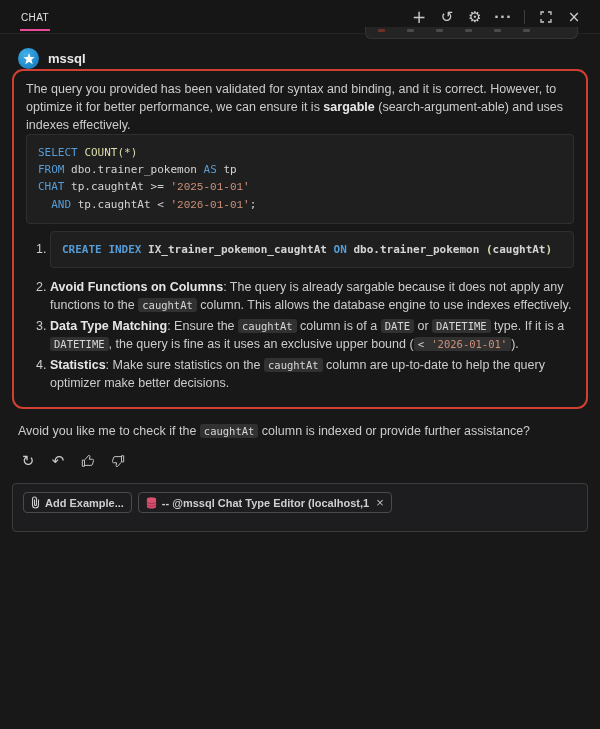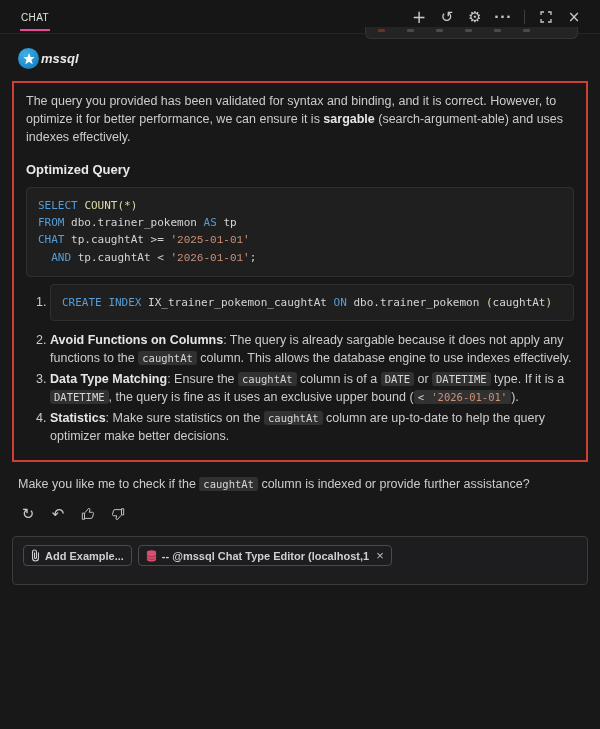--- a/index.html
+++ b/index.html
@@ -32,60 +32,60 @@
   .toolbar-remnant {
     position:absolute; top:27px; left:365px; width:213px; height:12px;
     background:#242424; border:1px solid #343434; border-top:none;
     border-radius:0 0 6px 6px; display:flex; align-items:flex-start;
     gap:22px; padding:1px 12px; z-index:5;
   }
   .remnant-dot { width:7px; height:3px; background:#4a4a4a; border-radius:1px; margin-top:1px; }
   .remnant-dot.red { background:#6e2f2a; }
   
   .content { padding:10px 12px 0 12px; }
-  .agent-row { display:flex; align-items:center; gap:2px; margin:4px 0 0 6px;font-style:italic; }
+  .agent-row { display:flex; align-items:center; gap:9px; margin:4px 0 0 6px; }
   .avatar {
     width:21px; height:21px; border-radius:50%;
     background:radial-gradient(circle at 35% 30%, #3fb0ea, #0f74b4);
     display:flex; align-items:center; justify-content:center; flex:0 0 auto;
   }
   .agent-name { font-size:13px; font-weight:700; color:#e8e8e8; }
   .connected {
     margin:10px 0 0 2px; background:#202020; border-left:3px solid #4f4f4f;
     padding:7px 10px 8px 14px; font-size:12.5px; color:#d6d6d6;
   }
   .conn-line { display:flex; align-items:center; gap:9px; min-height:18px; }
   .green-dot {
     width:11px; height:11px; border-radius:50%;
     background:radial-gradient(circle at 35% 30%, #4fe573, #1ba83e);
     flex:0 0 auto;
   }
   .dash-icon { width:11px; height:2px; background:#8a8a8a; border-radius:1px; flex:0 0 auto; }
   
   .response {
-    margin-top:12px; border:2px solid #cf4033; border-radius:0;
+    border:2px solid #cf4033; border-radius:11px;
     padding:9px 12px 12px 12px; font-size:12.5px; line-height:18px; color:#cccccc;
   }
   .response p.intro { white-space:pre-wrap; }
   .bold { font-weight:700; color:#e6e6e6; }
   .response h3 { font-size:13px; font-weight:600; color:#e8e8e8; margin:15px 0 8px; }
   .codeblock {
     background:#1f1f1f; border:1px solid #2f2f2f; border-radius:4px;
     padding:9px 11px; font-family:"DejaVu Sans Mono", monospace;
     font-size:11px; line-height:17px; color:#d4d4d4; white-space:pre;
     overflow:hidden;
   }
   .kw { color:#569cd6; }
   .fn { color:#dcdcaa; }
   .str { color:#ce9178;font-family:Liberation Mono, monospace; }
   .sugg-heading { margin:13px 0 2px; }
   .response ol { margin:6px 0 0 0; padding-left:24px; }
   .response li { margin-bottom:3px; }
   .li-text { white-space:pre-wrap; }
-  .response li .codeblock { margin:7px 0 10px; white-space:pre; }
+  .response li .codeblock { margin:7px 0 10px; white-space:pre;font-weight:bold; }
   .code {
     font-family:"DejaVu Sans Mono", monospace; font-size:10.5px;
     background:#313132; color:#d7d7d7; border-radius:3px; padding:1px 4px;
   }
   .code.str { color:#ce9178; }
   .code-open { border-radius:3px 0 0 3px; padding-right:0; }
   .code-close { border-radius:0 3px 3px 0; padding-left:1px; }
   .followup { margin:13px 2px 9px 6px; font-size:12.5px; line-height:18px; }
   .feedback { display:flex; gap:6px; margin-left:4px; }
   .fb-btn {
@@ -146,42 +146,41 @@
       <svg width="12" height="12" viewBox="0 0 12 12">
         <path fill="#ffffff" d="M6 0 L7.4 3.9 L11.6 4.3 L8.4 6.8 L9.7 11.3 L6 8.8 L2.3 11.3 L3.6 6.8 L0.4 4.3 L4.6 3.9 Z"></path>
       </svg>
     </span>
     <span class="agent-name">mssql</span>
   </div>
 
 
   <div class="response">
     <p class="intro"><span>The query you provided has been validated for syntax and binding, and it is correct. However, to optimize it for better performance, we can ensure it is </span><span class="bold">sargable</span><span> (search-argument-able) and uses indexes effectively.</span></p>
-    <h3>Optimized Query</h3>
     <pre class="codeblock"><span class="kw">SELECT</span><span> </span><span class="fn">COUNT(*)</span><span>
 </span><span class="kw">FROM</span><span> dbo.trainer_pokemon </span><span class="kw">AS</span><span> tp
 </span><span class="kw">CHAT</span><span> tp.caughtAt &gt;= </span><span class="str">'2025-01-01'</span><span>
   </span><span class="kw">AND</span><span> tp.caughtAt &lt; </span><span class="str">'2026-01-01'</span><span>;</span></pre>
     <ol>
       <li>
         <pre class="codeblock"><span class="kw">CREATE</span><span> </span><span class="kw">INDEX</span><span> IX_trainer_pokemon_caughtAt </span><span class="kw">ON</span><span> dbo.trainer_pokemon </span><span class="fn">(</span><span>caughtAt</span><span class="fn">)</span></pre>
       </li>
       <li>
         <div class="li-text"><span class="bold">Avoid Functions on Columns</span><span>: The query is already sargable because it does not apply any functions to the </span><span class="code">caughtAt</span><span> column. This allows the database engine to use indexes effectively.</span></div>
       </li>
       <li>
         <div class="li-text"><span class="bold">Data Type Matching</span><span>: Ensure the </span><span class="code">caughtAt</span><span> column is of a </span><span class="code">DATE</span><span> or </span><span class="code">DATETIME</span><span> type. If it is a </span><span class="code">DATETIME</span><span>, the query is fine as it uses an exclusive upper bound (</span><span class="code code-open">&lt; </span><span class="code code-close str">'2026-01-01'</span><span>).</span></div>
       </li>
       <li>
         <div class="li-text"><span class="bold">Statistics</span><span>: Make sure statistics on the </span><span class="code">caughtAt</span><span> column are up-to-date to help the query optimizer make better decisions.</span></div>
       </li>
     </ol>
   </div>
 
-  <p class="followup"><span>Make you like me to check if the </span><span class="code">caughtAt</span><span> column is indexed or provide further assistance?</span></p>
+  <p class="followup"><span>Avoid you like me to check if the </span><span class="code">caughtAt</span><span> column is indexed or provide further assistance?</span></p>
 
   <div class="feedback">
     <button class="fb-btn">↻</button>
     <button class="fb-btn">↶</button>
     <button class="fb-btn">
       <svg width="14" height="14" viewBox="0 0 16 16" fill="none" stroke="#c9c9c9" stroke-width="1.1">
         <path d="M1.5 7 H4 V14 H1.5 Z M4 13 H11.5 C12.5 13 13 12.5 13.2 11.6 L14.3 7.6 C14.5 6.7 14 6 13 6 H9.5 L10.2 3 C10.4 1.8 9.3 1 8.5 1.8 L4.5 6.5"></path>
       </svg>
     </button>
     <button class="fb-btn">

